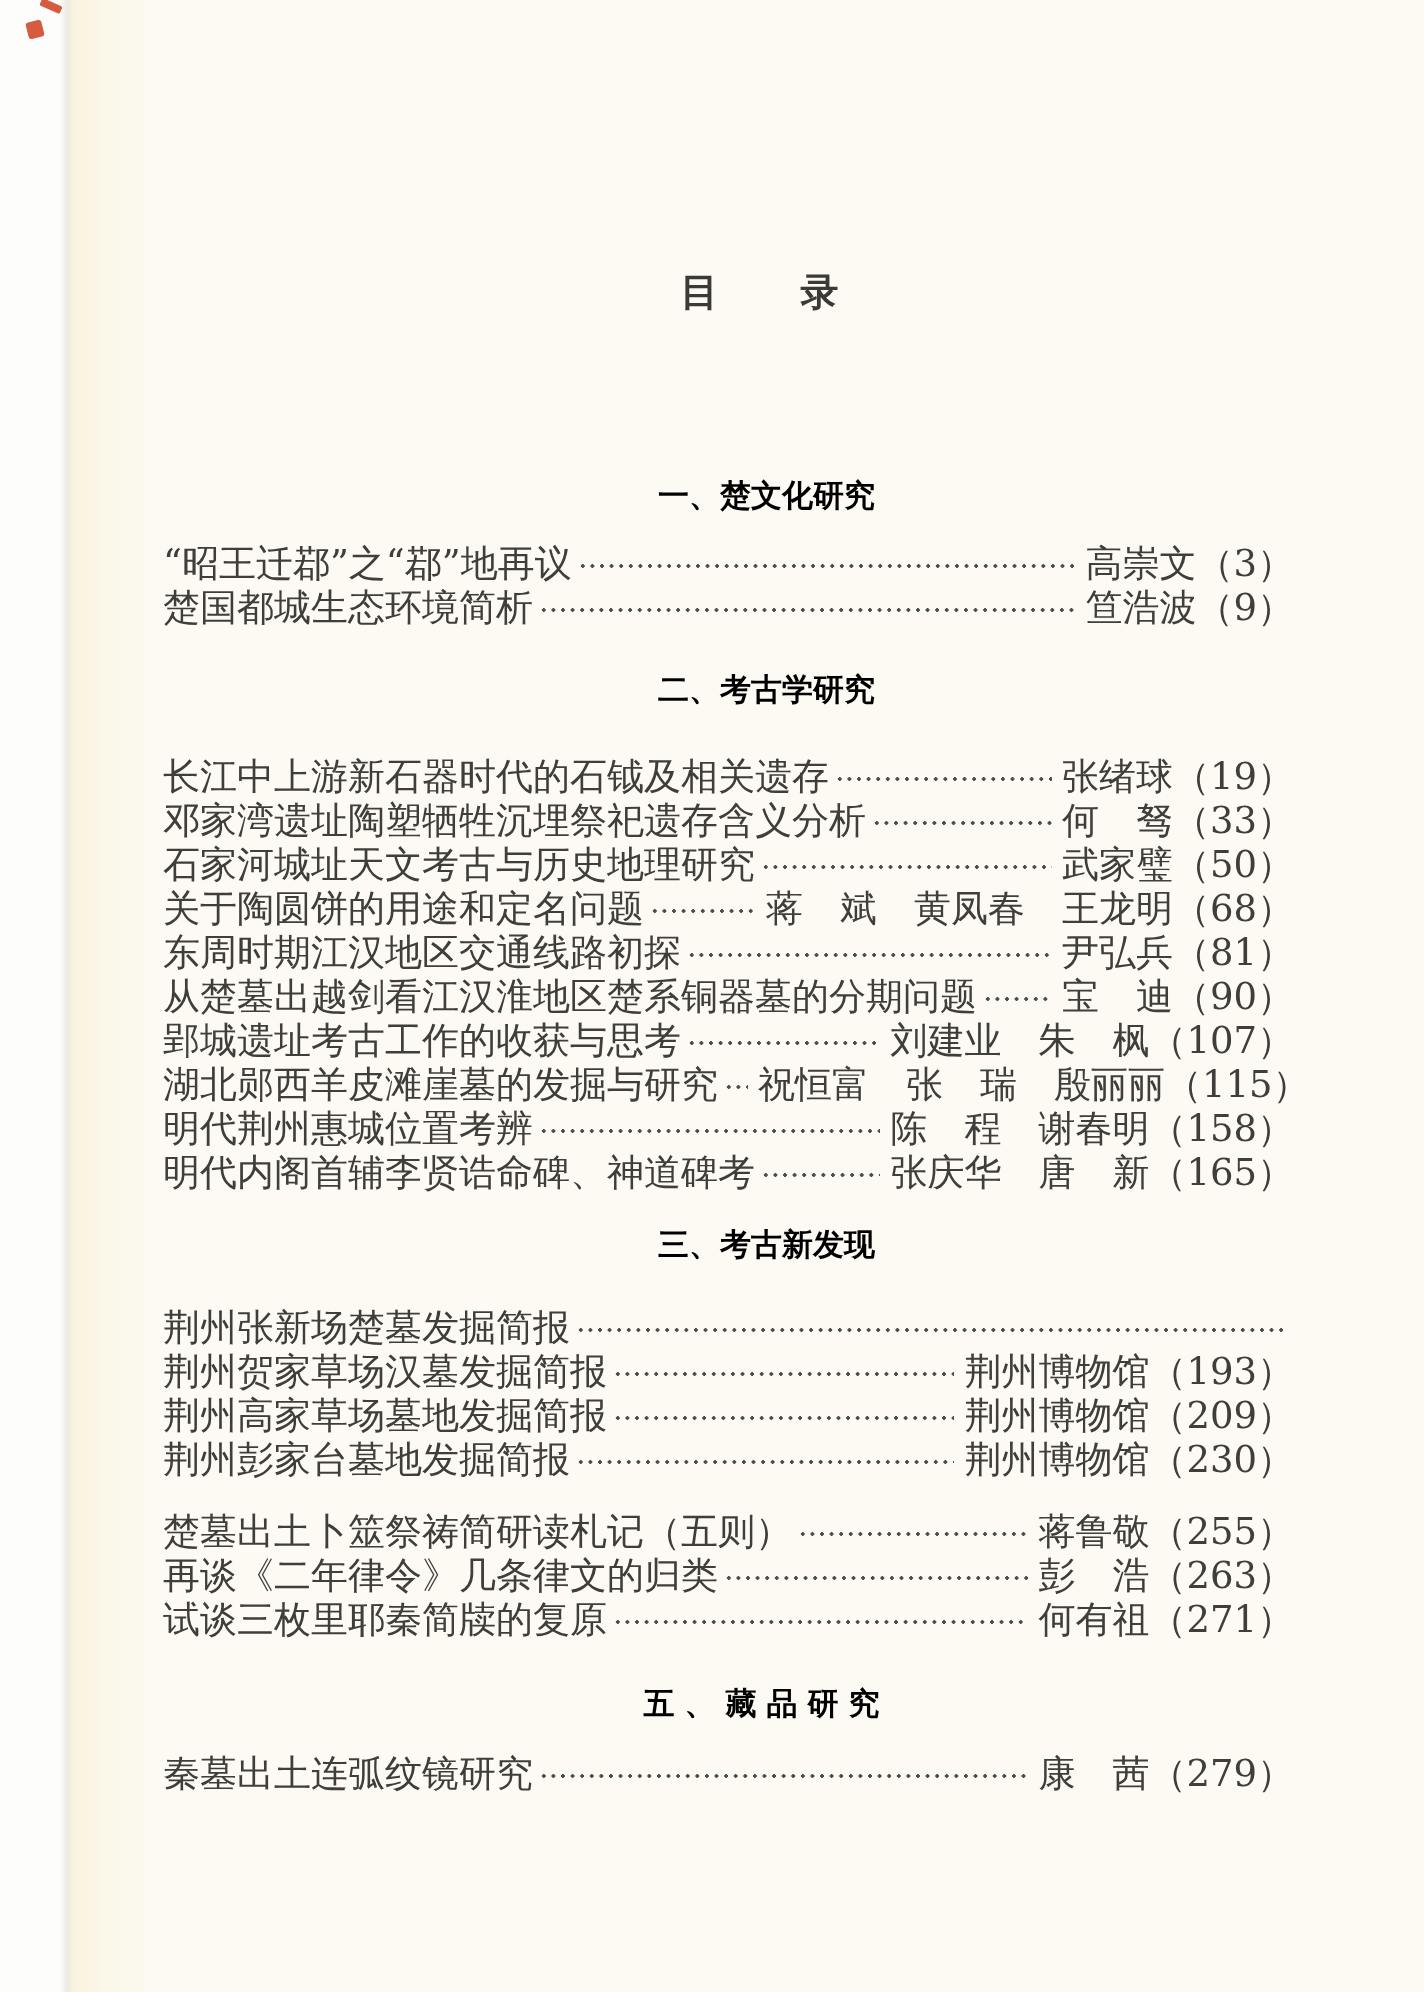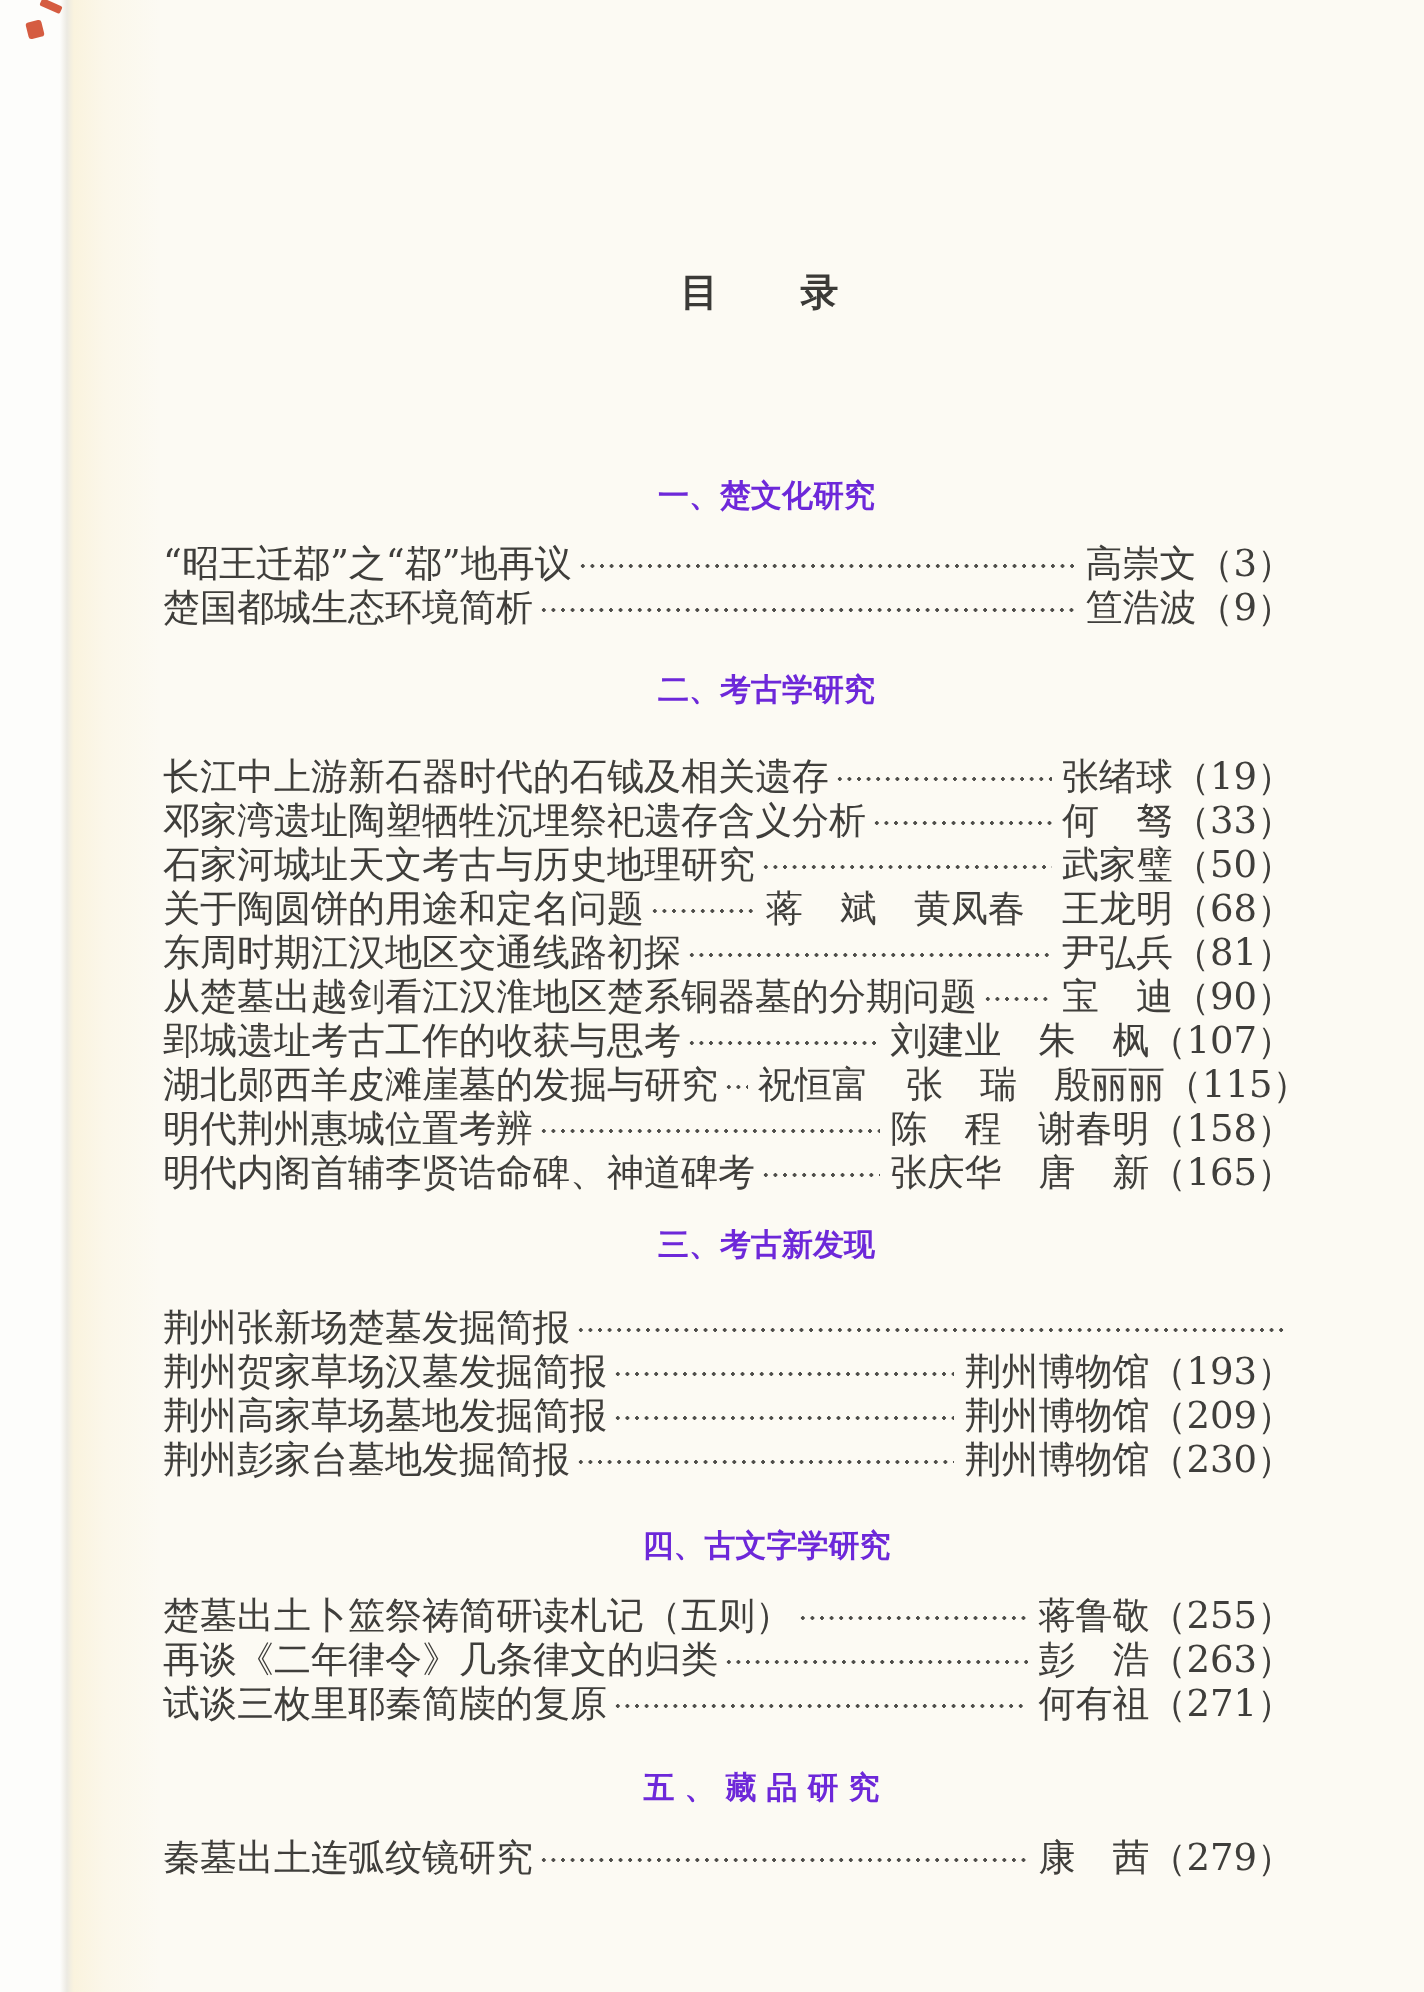--- a/index.html
+++ b/index.html
@@ -26,21 +26,21 @@
 
   .page-title{
     margin-top:252px;
     font-size:38px;line-height:80px;font-weight:bold;
     text-align:center;padding-left:64px;
     color:#3b3a37;letter-spacing:2px;
   }
   .sec-h{
     font-family:"Liberation Sans","DejaVu Sans",sans-serif;
     font-weight:bold;font-size:31px;line-height:40px;
-    text-align:center;padding-left:76px;color:#6d28d9;
+    text-align:center;padding-left:76px;color:#000000;
   }
   .sec-h.spaced{letter-spacing:10px;}
   .h1{margin-top:144px;} .h2{margin-top:40px;} .h3{margin-top:30px;}
   .h4{margin-top:44px;} .h5{margin-top:42px;}
   .entries{margin:0;}
   .e1{margin-top:26px;} .e2{margin-top:45px;} .e3{margin-top:41px;}
   .e4{margin-top:28px;} .e5{margin-top:28px;}
 
   .entry{display:flex;align-items:baseline;font-size:37px;line-height:44px;}
   .entry .t{white-space:nowrap;flex:none;}
@@ -148,21 +148,20 @@
       <span class="dots"></span>
       <span class="a">荆州博物馆（209）</span>
     </div>
     <div class="entry">
       <span class="t">荆州彭家台墓地发掘简报</span>
       <span class="dots"></span>
       <span class="a">荆州博物馆（230）</span>
     </div>
   </div>
 
-  <div class="sec-h h4">四、古文字学研究</div>
   <div class="entries e4">
     <div class="entry">
       <span class="t">楚墓出土卜筮祭祷简研读札记（五则）</span>
       <span class="dots"></span>
       <span class="a">蒋鲁敬（255）</span>
     </div>
     <div class="entry">
       <span class="t">再谈《二年律令》几条律文的归类</span>
       <span class="dots"></span>
       <span class="a">彭　浩（263）</span>

